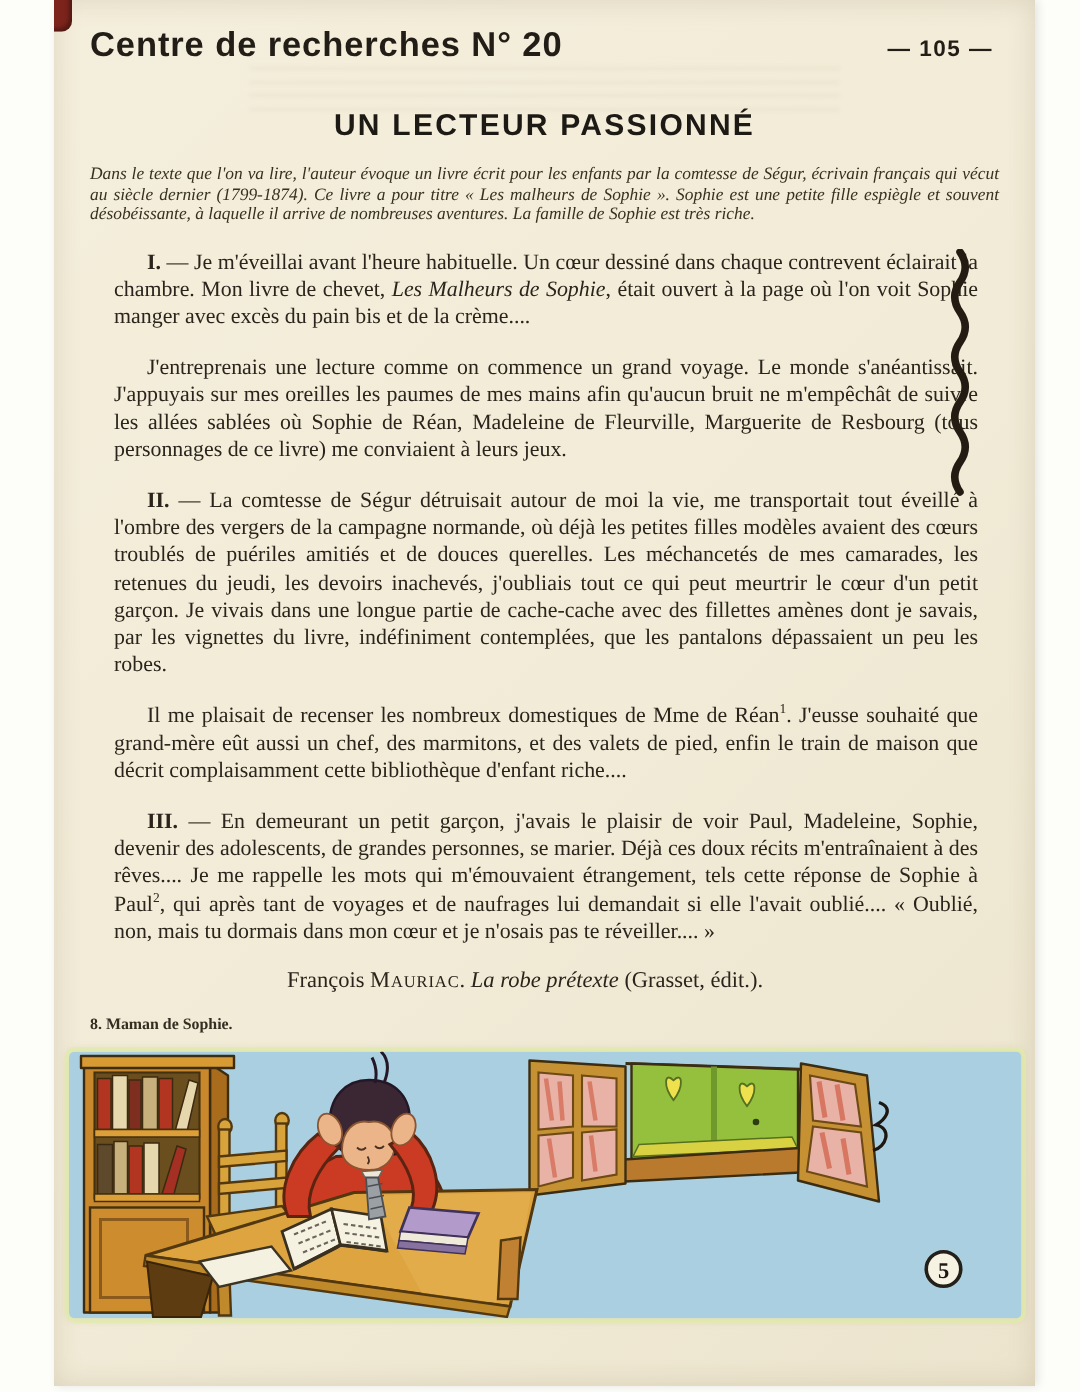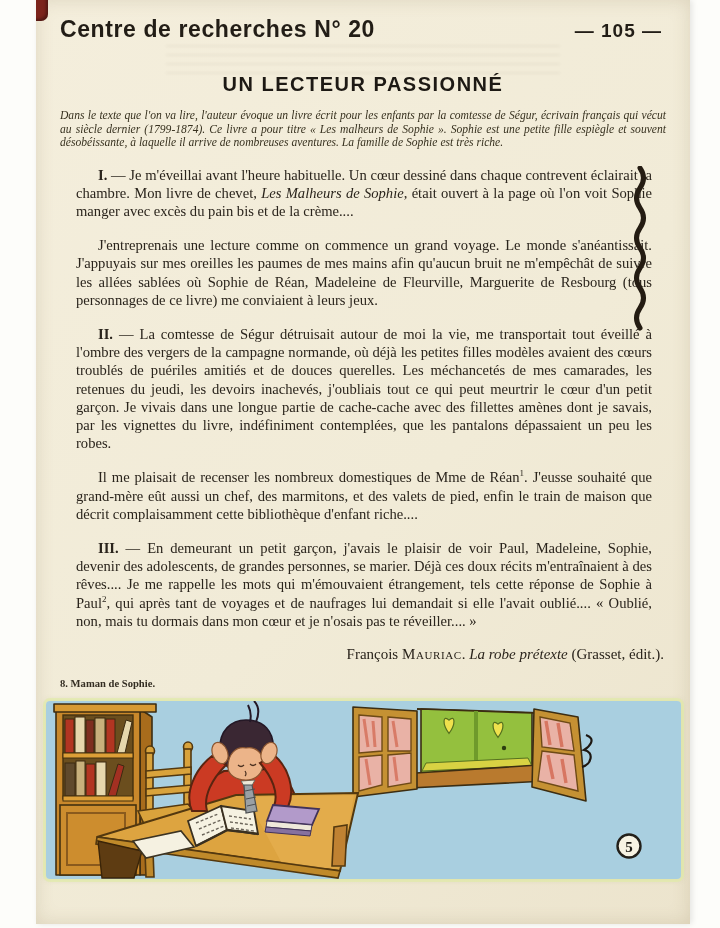--- a/index.html
+++ b/index.html
@@ -18,21 +18,21 @@
     position:absolute;left:-6px;top:-3px;width:18px;height:24px;
     background:#7c241c;border-radius:0 0 7px 4px;box-shadow:inset -2px -2px 3px rgba(0,0,0,.35);
   }
   .header{
     display:flex;justify-content:space-between;align-items:baseline;
     padding:16px 28px 0 24px;
     font-family:"Liberation Sans", sans-serif;font-weight:bold;
     color:#221d16;
   }
   .h-left{font-size:23px;letter-spacing:.6px;}
-  .h-right{font-size:19px;letter-spacing:1px;}
+  .h-right{font-size:15px;letter-spacing:1px;}
   .showthrough{
     position:absolute;top:44px;left:130px;right:130px;height:30px;
     background:repeating-linear-gradient(0deg,rgba(110,100,80,.16) 0 2px,transparent 2px 9px);
     filter:blur(1.6px);opacity:.45;pointer-events:none;
   }
   .title{
     margin:30px 0 0 0;text-align:center;
     font-family:"Liberation Sans", sans-serif;font-weight:bold;
     font-size:20px;letter-spacing:1.5px;color:#1d1914;
   }
@@ -42,21 +42,21 @@
     text-align:justify;color:#37311f;
   }
   .bodytext{margin:13px 22px 0 24px;font-size:14.6px;line-height:18.2px;text-align:justify;}
   .para{margin:16px;text-indent:22px;}
   .gap{margin-top:9px;}
   sup{font-size:9px;line-height:0;}
   .b{font-weight:bold;}
   .i{font-style:italic;}
   .sc{font-variant:small-caps;letter-spacing:.6px;}
   .attribution{
-    margin:7px 26px 0 0;text-align:right;font-size:15px;color:#2a241c;
+    margin:7px 26px 0 0;text-align:center;font-size:15px;color:#2a241c;
   }
   .footnotes{margin:15px 0 0 24px;font-size:10.6px;line-height:12.5px;font-weight:bold;color:#332d22;}
   .illus-wrap{
     margin:11px auto 0 auto;width:635px;height:178px;border-radius:4px;
     box-shadow:0 0 0 3px rgba(226,236,168,.65), 0 0 6px rgba(150,160,90,.35);
     overflow:hidden;
   }
   .illus-wrap svg{display:block;}
   .wavy{position:absolute;left:596px;top:166px;width:16px;height:166px;}
   .scene-stroke{stroke:#3c2d12;stroke-width:1.6;stroke-linejoin:round;}

